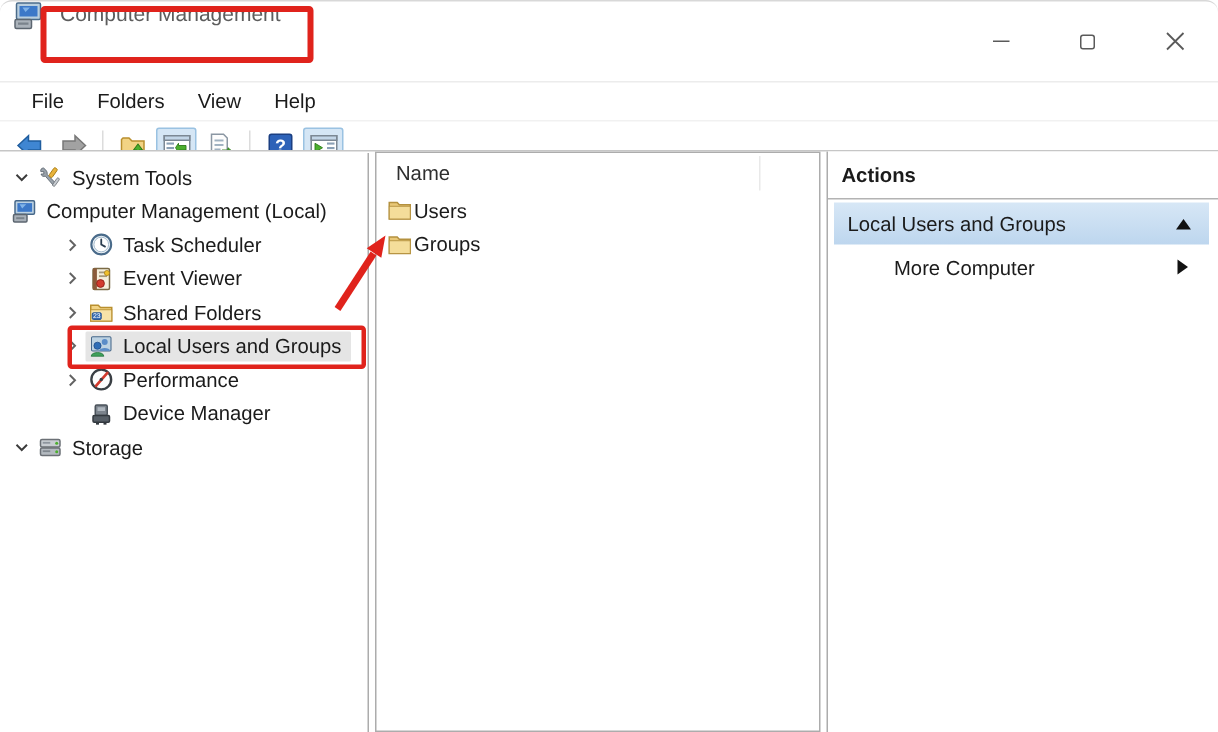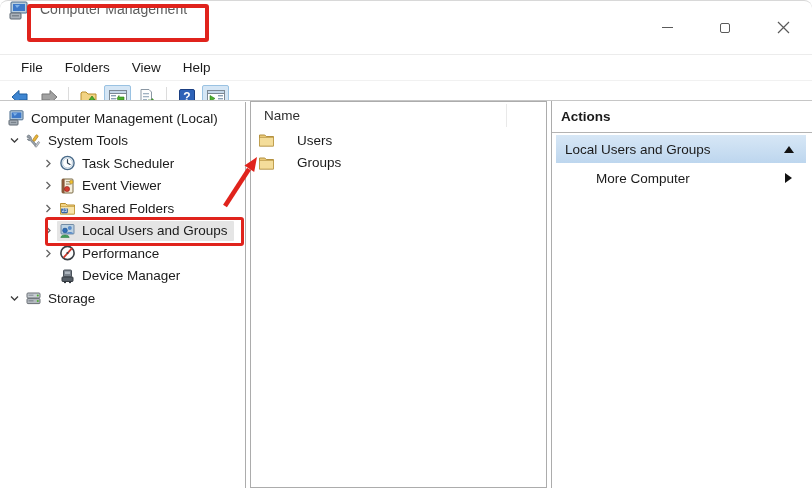--- a/index.html
+++ b/index.html
@@ -44,21 +44,21 @@
   .tree-row.lv1 { padding-left:6px; }
   .tree-row.lv2 { padding-left:40px; }
   .chev { width:17px; height:16px; flex:0 0 auto; display:flex; align-items:center; justify-content:center; }
   .row-core { display:flex; align-items:center; gap:6px; padding:2px 6px 2px 2px; border-radius:1px; }
   .row-core.selected { background:#e5e5e5; }
   .t-icon { width:17px; height:16px; flex:0 0 auto; }
 
   
   .list-header { height:27px; display:flex; align-items:center; padding-left:13px; color:#2f2f2f; position:relative; }
   .col-sep { position:absolute; left:255px; top:2px; bottom:2px; width:1px; background:#e9e9e9; }
-  .list-row { display:flex; align-items:center; gap:22px; height:22.5px; padding-left:7px; }
+  .list-row { display:flex; align-items:center; gap:1px; height:22.5px; padding-left:7px; }
 
   
   .actions-header { height:32px; display:flex; align-items:center; padding-left:9px; font-weight:bold; border-bottom:1px solid #b3b3b3; }
   .actions-body { padding:2px 6px 0 4px; }
   .action-group-row { height:28px; display:flex; align-items:center; padding:0 12px 0 9px;
     background:linear-gradient(180deg,#d7e7f6 0%, #bdd6ee 100%); }
   .action-more-row { height:30px; display:flex; align-items:center; padding:0 14px 0 40px; }
   .spacer { flex:1; }
   .tri-up { width:0; height:0; border-left:5.5px solid transparent; border-right:5.5px solid transparent; border-bottom:7px solid #121212; }
   .tri-right { width:0; height:0; border-top:5.5px solid transparent; border-bottom:5.5px solid transparent; border-left:7px solid #121212; }
@@ -158,46 +158,46 @@
         <rect x="12" y="12" width="5" height="1.4" fill="#8aa0b5"></rect>
         <path d="M4 6.5 L9 9.5 L4 12.5 Z" fill="#4caf2e" stroke="#2e7a18" stroke-width="0.6"></path>
       </svg>
     </div>
   </div>
 
   <div class="panes">
 
     <div class="tree-pane">
 
+      <div class="tree-row lv1">
+        <span class="chev">
+          <svg width="11" height="11" viewBox="0 0 11 11">
+              <path d="M2 3.5 L5.5 7 L9 3.5" fill="none" stroke="#3c3c3c" stroke-width="1.3"></path>
+            </svg>
+        </span>
+        <div class="row-core">
+          <svg class="t-icon" viewBox="0 0 17 16">
+            <path d="M4 2 C2.6 2 1.8 3.2 2.2 4.4 L4.2 4.4 L4.2 6 L2.4 6 C2.6 7.4 4 8 5.2 7.4 L10.5 13.5 L12 12 L6.4 6.2 C6.8 5 6 3.4 4 2 Z" fill="#9aa2aa" stroke="#5c6670" stroke-width="0.6"></path>
+            <rect x="9.2" y="1.6" width="2.6" height="7" rx="1" transform="rotate(35 10.5 5)" fill="#e8b33c" stroke="#a87d16" stroke-width="0.6"></rect>
+            <rect x="11.4" y="8.2" width="1.8" height="6.4" rx="0.9" transform="rotate(35 12.3 11.4)" fill="#c8cdd2" stroke="#6b7076" stroke-width="0.5"></rect>
+          </svg>
+          <span>System Tools</span>
+        </div>
+      </div>
+
       <div class="tree-row lv0">
         <div class="row-core">
           <svg class="t-icon" viewBox="0 0 17 16">
             <rect x="2" y="0.8" width="13" height="9" rx="0.8" fill="#bdd2e2" stroke="#47688a"></rect>
             <rect x="3.6" y="2.4" width="9.8" height="5.8" fill="#3c78c8"></rect>
             <path d="M5 3.2 L9.5 3.2 L6.8 6 Z" fill="#82b4e8"></path>
             <rect x="1" y="10" width="9" height="5" rx="0.8" fill="#a8b0b8" stroke="#5c6670"></rect>
             <rect x="2.8" y="11.8" width="5.4" height="1.3" fill="#79828b"></rect>
           </svg>
           <span>Computer Management (Local)</span>
-        </div>
-      </div>
-
-      <div class="tree-row lv1">
-        <span class="chev">
-          <svg width="11" height="11" viewBox="0 0 11 11">
-              <path d="M2 3.5 L5.5 7 L9 3.5" fill="none" stroke="#3c3c3c" stroke-width="1.3"></path>
-            </svg>
-        </span>
-        <div class="row-core">
-          <svg class="t-icon" viewBox="0 0 17 16">
-            <path d="M4 2 C2.6 2 1.8 3.2 2.2 4.4 L4.2 4.4 L4.2 6 L2.4 6 C2.6 7.4 4 8 5.2 7.4 L10.5 13.5 L12 12 L6.4 6.2 C6.8 5 6 3.4 4 2 Z" fill="#9aa2aa" stroke="#5c6670" stroke-width="0.6"></path>
-            <rect x="9.2" y="1.6" width="2.6" height="7" rx="1" transform="rotate(35 10.5 5)" fill="#e8b33c" stroke="#a87d16" stroke-width="0.6"></rect>
-            <rect x="11.4" y="8.2" width="1.8" height="6.4" rx="0.9" transform="rotate(35 12.3 11.4)" fill="#c8cdd2" stroke="#6b7076" stroke-width="0.5"></rect>
-          </svg>
-          <span>System Tools</span>
         </div>
       </div>
 
       <div class="tree-row lv2">
         <span class="chev">
           <svg width="11" height="11" viewBox="0 0 11 11">
               <path d="M3.5 2 L7 5.5 L3.5 9" fill="none" stroke="#636363" stroke-width="1.3"></path>
             </svg>
         </span>
         <div class="row-core">

